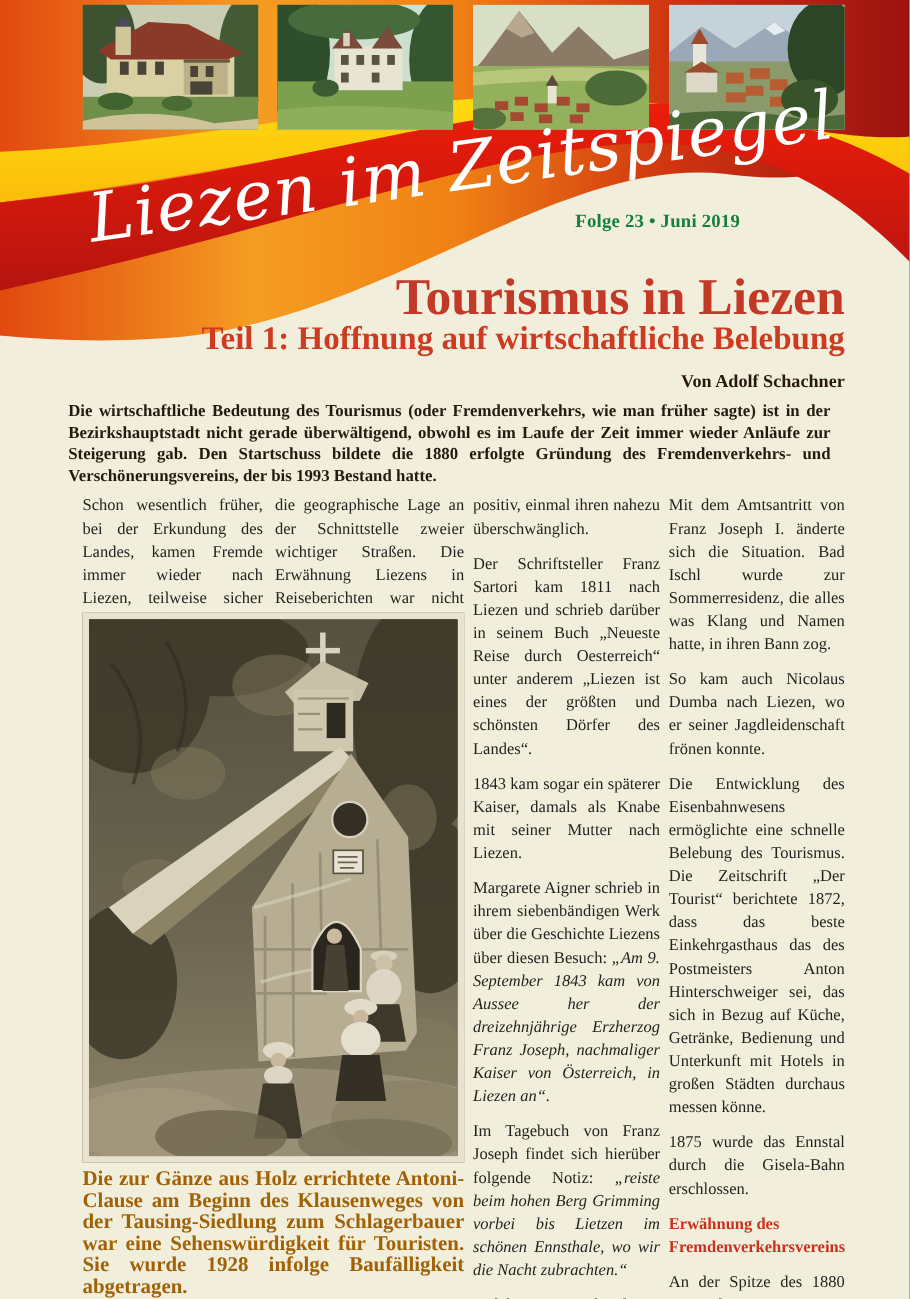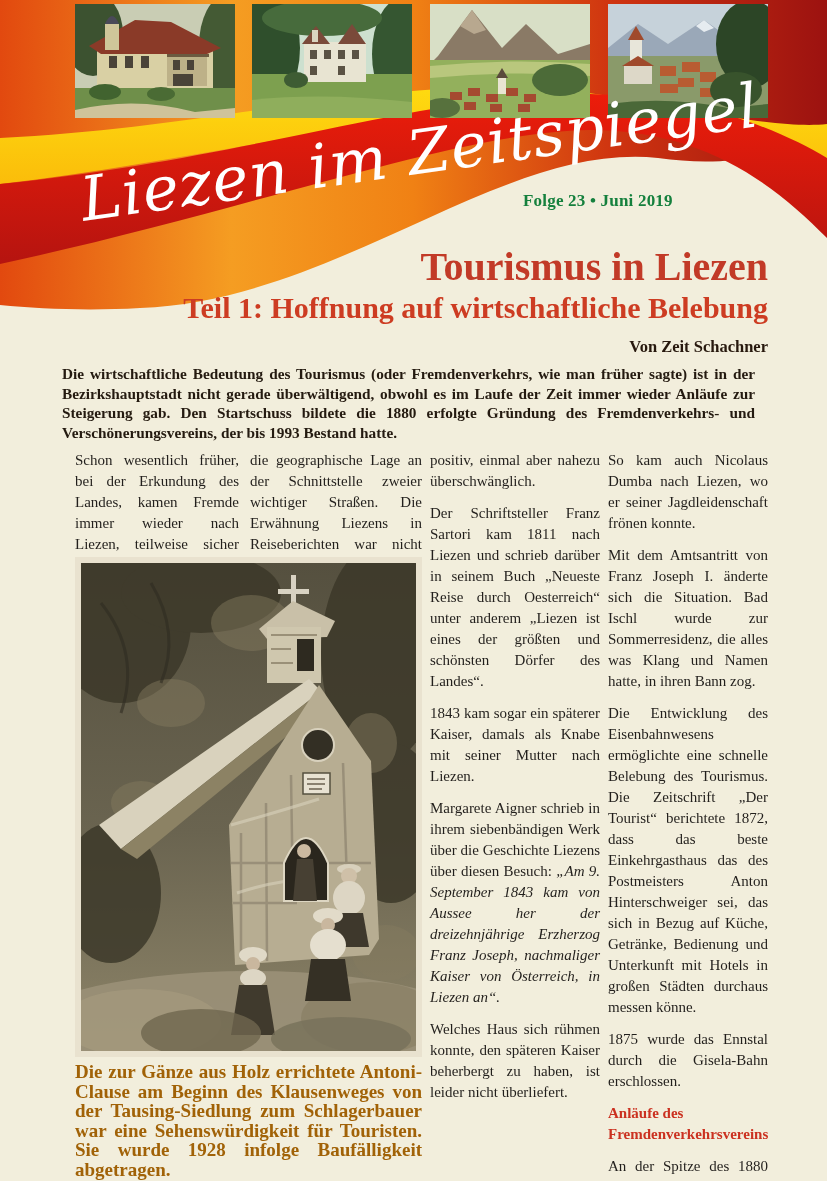--- a/index.html
+++ b/index.html
@@ -19,21 +19,21 @@
     font-size:61px;color:#ffffff;white-space:nowrap;letter-spacing:1px;
     transform:rotate(-8deg);transform-origin:0 60%;
   }
   #issue-label{
     position:absolute;left:523px;top:191px;
     font-size:17px;font-weight:bold;color:#15803d;letter-spacing:.2px;
   }
   
   #article-title{
     position:absolute;right:59px;top:243px;margin:0;
-    font-size:40px;font-weight:bold;color:#c23a27;white-space:nowrap;
+    font-size:47px;font-weight:bold;color:#c23a27;white-space:nowrap;
   }
   #article-subtitle{
     position:absolute;right:59px;top:291px;margin:0;
     font-size:30px;font-weight:bold;color:#cd3c22;white-space:nowrap;text-align:right;
   }
   #article-byline{
     position:absolute;right:59px;top:337px;
     font-size:16.5px;font-weight:bold;color:#27180d;
   }
   #article-lead{
@@ -184,42 +184,43 @@
       <ellipse cx="128" cy="86" rx="26" ry="18" fill="#38532c"></ellipse>
       <path d="M0,100 Q60,92 120,104 L160,100 L160,114 L0,114 Z" fill="#4a6838"></path>
     </svg>
   </div>
 
   <div id="script-title">Liezen im Zeitspiegel</div>
   <div id="issue-label">Folge 23 • Juni 2019</div>
 
   <h1 id="article-title">Tourismus in Liezen</h1>
   <h2 id="article-subtitle">Teil 1: Hoffnung auf wirtschaftliche Belebung</h2>
-  <div id="article-byline">Von Zeit Schachner</div>
+  <div id="article-byline">Von Adolf Schachner</div>
   <div id="article-lead">Die wirtschaftliche Bedeutung des Tourismus (oder Fremdenverkehrs, wie man früher sagte) ist in der Bezirkshauptstadt nicht gerade überwältigend, obwohl es im Laufe der Zeit immer wieder Anläufe zur Steigerung gab. Den Startschuss bildete die 1880 erfolgte Gründung des Fremdenverkehrs- und Verschönerungsvereins, der bis 1993 Bestand hatte.</div>
 
   <div class="col" id="col-1">
       <p class="body-p"><span>Schon wesentlich früher, bei der Erkundung des Landes, kamen Fremde immer wieder nach Liezen, teilweise sicher bedingt durch</span></p>
     </div>
   <div class="col" id="col-2">
       <p class="body-p"><span>die geographische Lage an der Schnittstelle zweier wichtiger Straßen. Die Erwähnung Liezens in Reiseberichten war nicht immer</span></p>
     </div>
   <div class="col" id="col-3">
-      <p class="body-p"><span>positiv, einmal aber nahezu überschwänglich.</span></p>
+      <p class="body-p"><span>positiv, einmal ihren nahezu überschwänglich.</span></p>
       <p class="body-p"><span>Der Schriftsteller Franz Sartori kam 1811 nach Liezen und schrieb darüber in seinem Buch „Neueste Reise durch Oesterreich“ unter anderem „Liezen ist eines der größten und schönsten Dörfer des Landes“.</span></p>
       <p class="body-p"><span>1843 kam sogar ein späterer Kaiser, damals als Knabe mit seiner Mutter nach Liezen.</span></p>
       <p class="body-p"><span>Margarete Aigner schrieb in ihrem siebenbändigen Werk über die Geschichte Liezens über diesen Besuch: </span><span class="ital">„Am 9. September 1843 kam von Aussee her der dreizehnjährige Erzherzog Franz Joseph, nachmaliger Kaiser von Österreich, in Liezen an“.</span></p>
+      <p class="body-p"><span>Im Tagebuch von Franz Joseph findet sich hierüber folgende Notiz: </span><span class="ital">„reiste beim hohen Berg Grimming vorbei bis Lietzen im schönen Ennsthale, wo wir die Nacht zubrachten.“</span></p>
       <p class="body-p"><span>Welches Haus sich rühmen konnte, den späteren Kaiser beherbergt zu haben, ist leider nicht überliefert.</span></p>
     </div>
   <div class="col" id="col-4">
+      <p class="body-p"><span>Mit dem Amtsantritt von Franz Joseph I. änderte sich die Situation. Bad Ischl wurde zur Sommerresidenz, die alles was Klang und Namen hatte, in ihren Bann zog.</span></p>
       <p class="body-p"><span>So kam auch Nicolaus Dumba nach Liezen, wo er seiner Jagdleidenschaft frönen konnte.</span></p>
-      <p class="body-p"><span>Mit dem Amtsantritt von Franz Joseph I. änderte sich die Situation. Bad Ischl wurde zur Sommerresidenz, die alles was Klang und Namen hatte, in ihren Bann zog.</span></p>
       <p class="body-p"><span>Die Entwicklung des Eisenbahnwesens ermöglichte eine schnelle Belebung des Tourismus. Die Zeitschrift „Der Tourist“ berichtete 1872, dass das beste Einkehrgasthaus das des Postmeisters Anton Hinterschweiger sei, das sich in Bezug auf Küche, Getränke, Bedienung und Unterkunft mit Hotels in großen Städten durchaus messen könne.</span></p>
       <p class="body-p"><span>1875 wurde das Ennstal durch die Gisela-Bahn erschlossen.</span></p>
-      <p class="body-p red-heading"><span>Anläufe des Fremdenverkehrsvereins</span></p>
+      <p class="body-p red-heading"><span>Erwähnung des Fremdenverkehrsvereins</span></p>
       <p class="body-p"><span>An der Spitze des 1880 gegründeten Fremdenverkehrsvereines (FVV) standen u. a. Alfons Pavich v. Pfauenthal, Bezirkshauptmann, Theodor Ritter v.</span></p>
     </div>
 
   <div id="chapel-photo">
     <svg viewBox="0 0 335 488" preserveAspectRatio="none">
       <defs>
         <linearGradient id="phBg" x1="0" y1="0" x2="0" y2="1">
           <stop offset="0" stop-color="#55503f"></stop>
           <stop offset="0.55" stop-color="#6a6450"></stop>
           <stop offset="1" stop-color="#8d8468"></stop>

